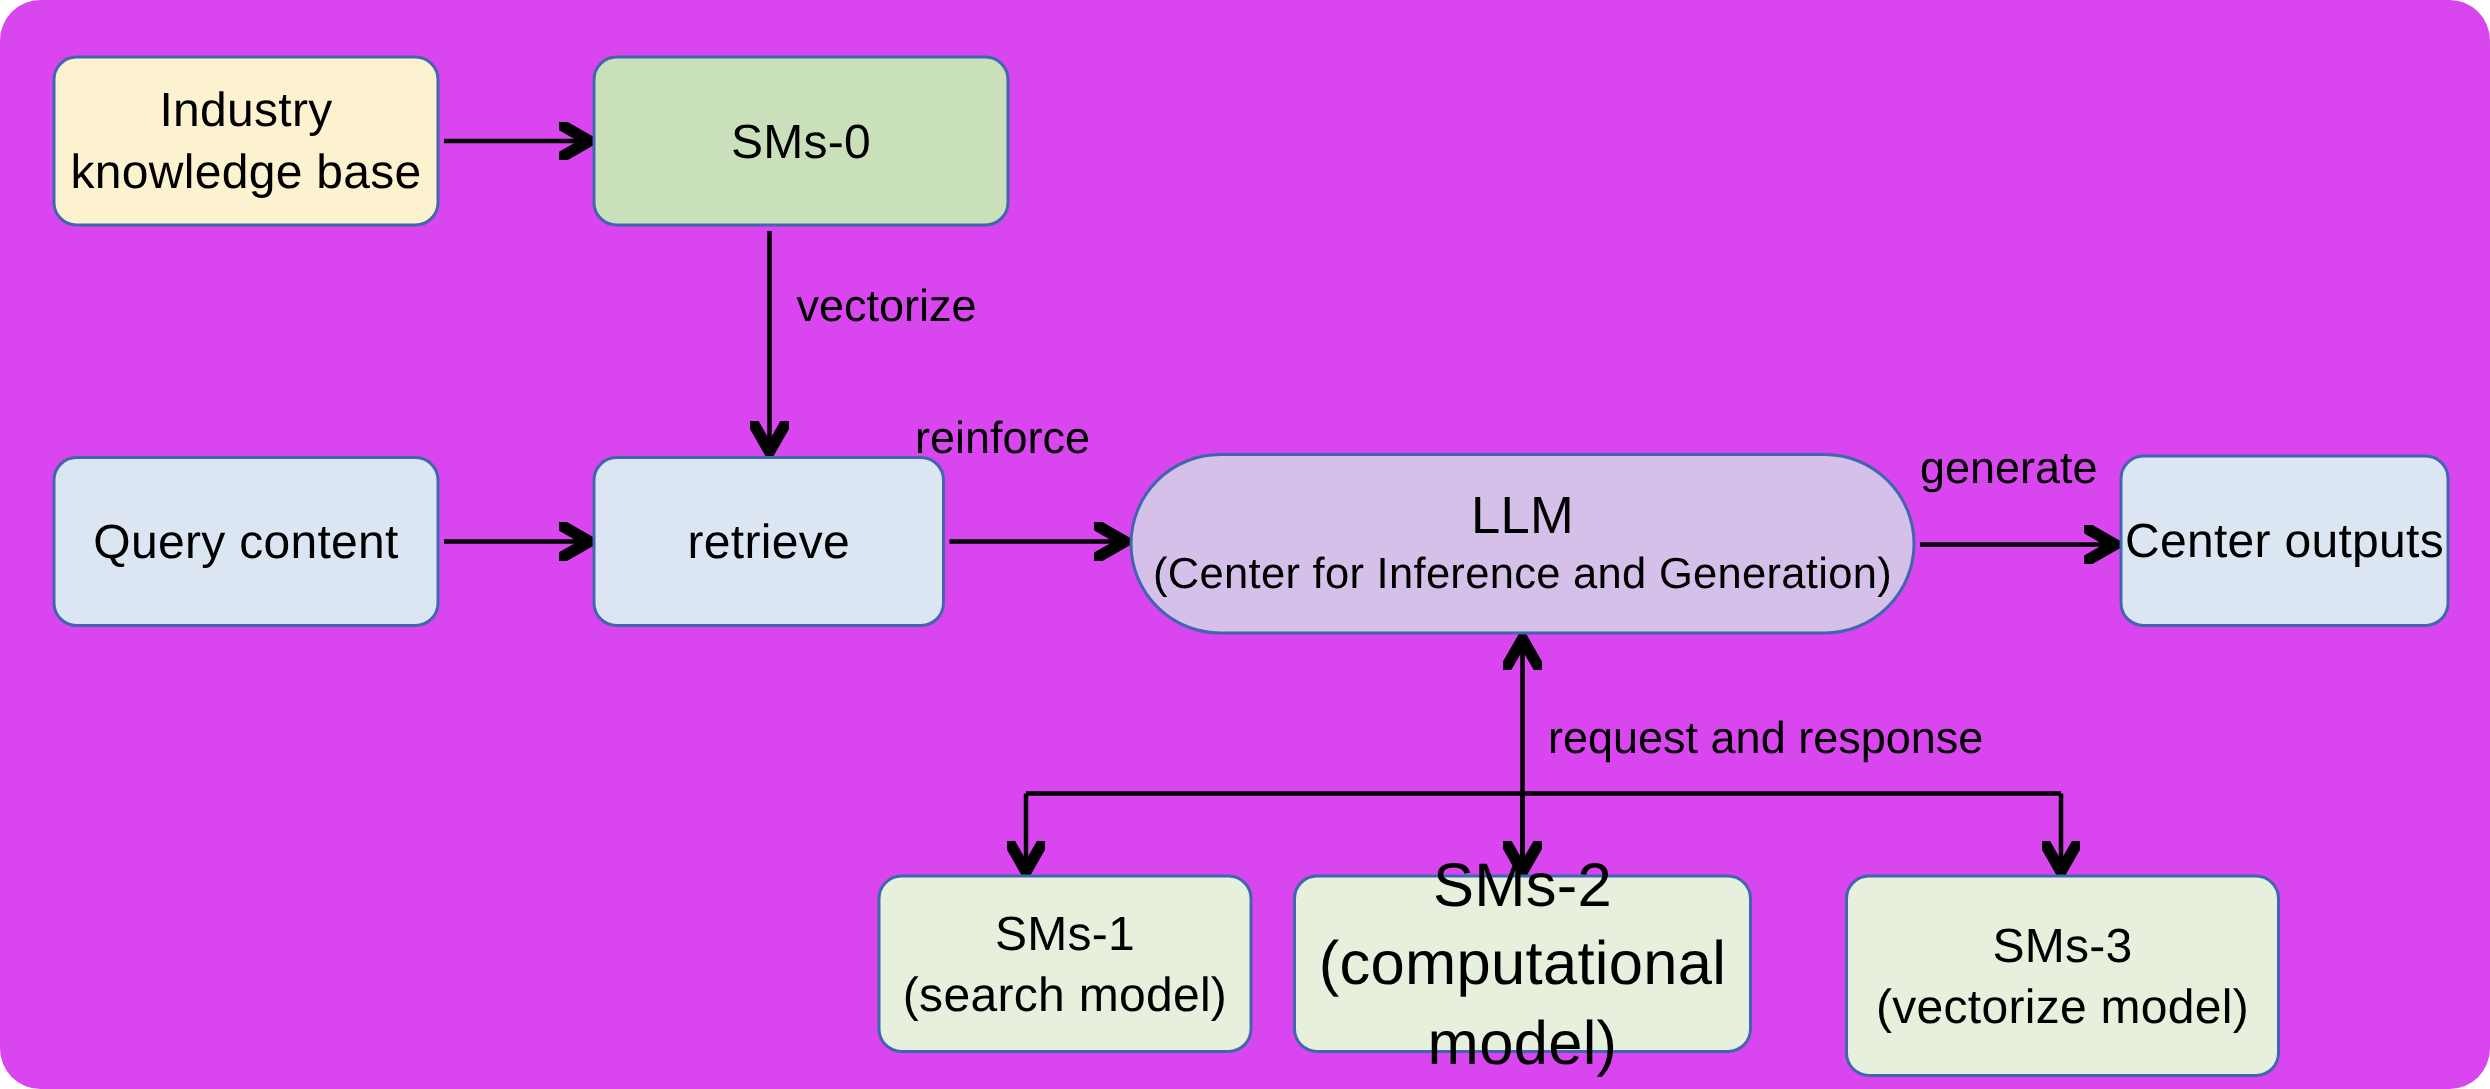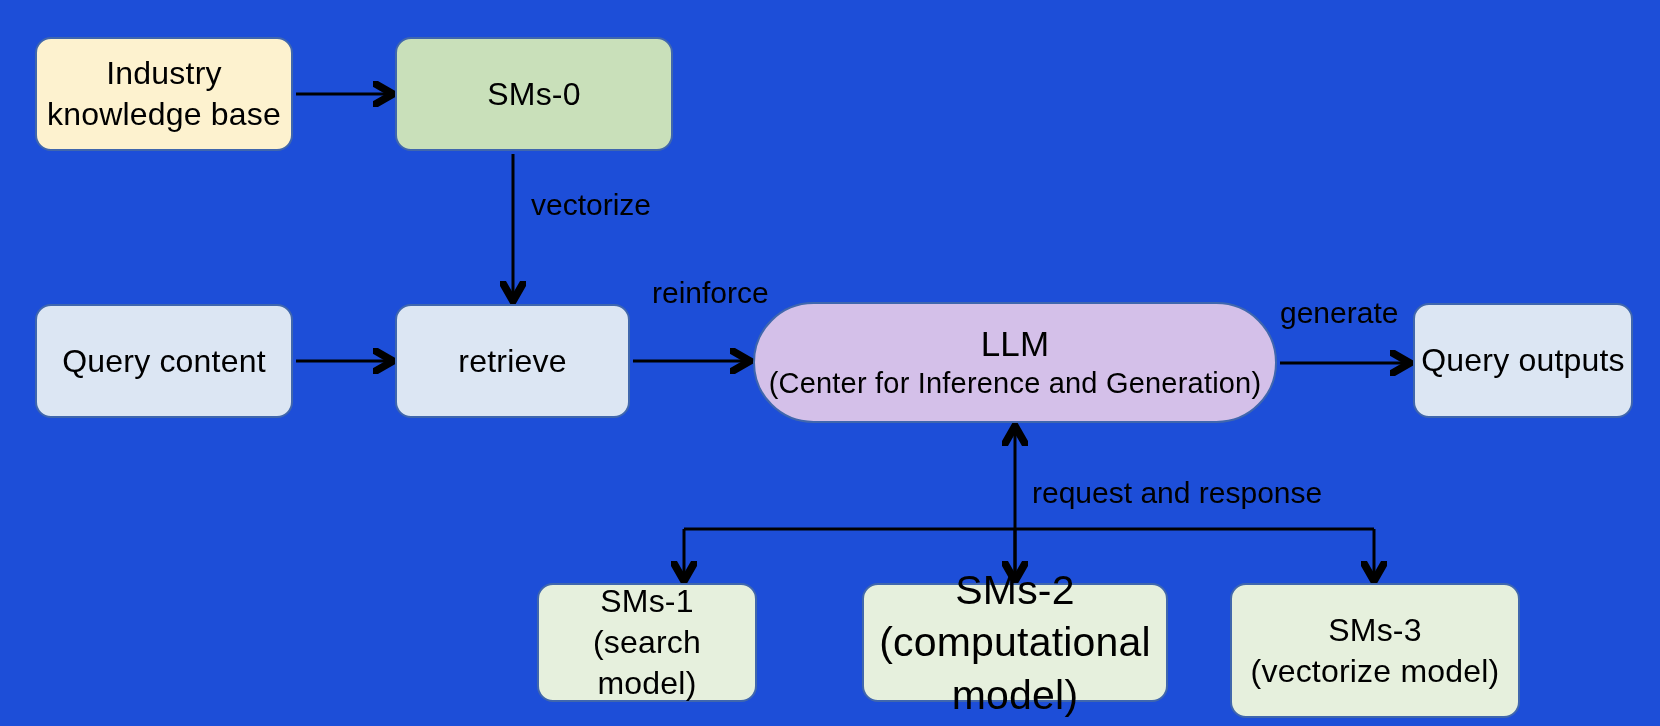--- a/index.html
+++ b/index.html
@@ -1,22 +1,23 @@
 <!DOCTYPE html>
 <html><head>
 <meta charset="utf-8">
 <style>
   html,body{margin:0;padding:0;background:#ffffff;}
   #canvas{
     position:relative;
     width:1660px;height:726px;
-    background:#1d4ed8;
+    background:#d946ef;
     font-family:"Liberation Sans", sans-serif;
     color:#000;
     overflow:hidden;
+    border-radius:27px;
   }
   .node{
     position:absolute;
     box-sizing:border-box;
     border:2.5px solid #4067ad;
     border-radius:16px;
     display:flex;flex-direction:column;
     align-items:center;justify-content:center;
     text-align:center;
     font-size:32px;line-height:1.28;
@@ -77,39 +78,39 @@
   <div class="node fill-blue" style="left:395px;top:304px;width:235px;height:114px;">
     <span>retrieve</span>
   </div>
 
   <div class="node fill-purple stadium" style="left:753px;top:302px;width:524px;height:121px;">
     <span class="llm-title">LLM</span>
     <span class="llm-sub">(Center for Inference and Generation)</span>
   </div>
 
   <div class="node fill-blue" style="left:1413px;top:303px;width:220px;height:115px;">
-    <span>Query outputs</span>
+    <span>Center outputs</span>
   </div>
 
-  <div class="node fill-lightgreen" style="left:537px;top:583px;width:220px;height:119px;text-align:center;">
+  <div class="node fill-lightgreen" style="left:585px;top:583px;width:250px;height:119px;text-align:center;">
     <span>SMs-1</span>
     <span>(search model)</span>
   </div>
 
   <div class="node fill-lightgreen" style="left:862px;top:583px;width:306px;height:119px;font-size:41px;">
     <span>SMs-2</span>
     <span>(computational model)</span>
   </div>
 
   <div class="node fill-lightgreen" style="left:1230px;top:583px;width:290px;height:135px;">
     <span>SMs-3</span>
     <span>(vectorize model)</span>
   </div>
 
   <div class="edge-label" style="left:531px;top:188px;">vectorize</div>
 
-  <div class="edge-label" style="left:652px;top:276px;">reinforce</div>
+  <div class="edge-label" style="left:610px;top:276px;">reinforce</div>
 
   <div class="edge-label" style="left:1280px;top:296px;text-align:center;">generate</div>
 
   <div class="edge-label" style="left:1032px;top:476px;">request and response</div>
 
 </div>
 
 </body></html>

